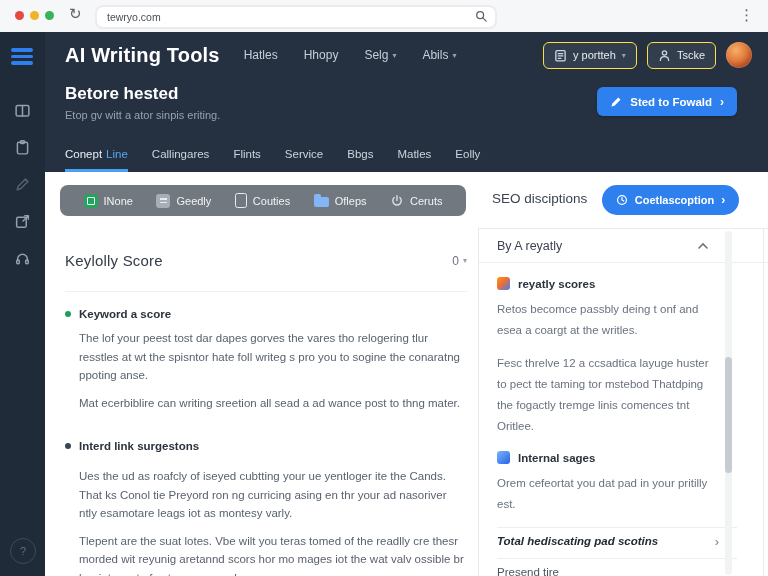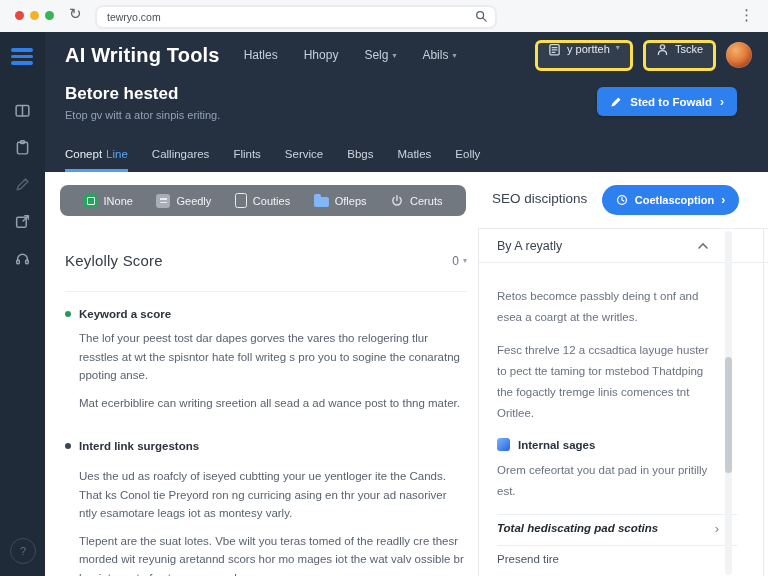--- a/index.html
+++ b/index.html
@@ -25,21 +25,21 @@
   .sicon.faded svg{stroke:#556170;}
   .side-help{position:absolute;left:10px;bottom:12px;width:24px;height:24px;border-radius:50%;border:1px solid rgba(255,255,255,.14);color:rgba(255,255,255,.3);font-size:11px;display:flex;align-items:center;justify-content:center;cursor:pointer;}
   
   .dark{position:absolute;left:45px;top:32px;width:723px;height:140px;background:#253141;}
   .hdr{display:flex;align-items:center;height:46px;padding:0 16px 0 20px;}
   .brand{font-size:20px;font-weight:bold;color:#fff;letter-spacing:.2px;}
   .nav{display:flex;gap:26px;margin-left:24px;font-size:12px;color:#c6cfd9;text-align:right;}
   .nav-item{cursor:pointer;display:flex;align-items:center;gap:4px;}
   .caret{font-size:8px;color:#93a1b1;}
   .hdr-right{margin-left:auto;display:flex;align-items:center;gap:10px;}
-  .hbtn{height:25px;background:#323e4e;border:3px solid #fde047;border-radius:6px;display:flex;align-items:flex-start;gap:6px;padding:0 10px;color:#e6ebf1;font-size:11px;cursor:pointer;}
+  .hbtn{height:25px;background:#323e4e;border:1px solid #fde047;border-radius:6px;display:flex;align-items:center;gap:6px;padding:0 10px;color:#e6ebf1;font-size:11px;cursor:pointer;}
   .hbtn svg{width:13px;height:13px;stroke:#cfd7e0;fill:none;stroke-width:1.4;stroke-linecap:round;}
   .avatar{width:26px;height:26px;border-radius:50%;background:radial-gradient(circle at 38% 32%,#f5b06a 0%,#e07a3a 45%,#a33f22 80%,#7c2e18 100%);box-shadow:inset 0 0 0 1px rgba(255,255,255,.15);cursor:pointer;}
   .hero{position:relative;padding:2px 20px 0 20px;height:62px;}
   .hero h1{margin:4px 0 5px;font-size:17px;font-weight:bold;color:#fff;}
   .hero .sub{font-size:11px;color:#92a2b4;}
   .cta1{position:absolute;right:31px;top:9px;height:29px;background:#2e80ee;border-radius:6px;color:#fff;font-size:11.5px;font-weight:600;display:flex;align-items:center;gap:8px;padding:0 13px;cursor:pointer;box-shadow:0 1px 3px rgba(0,0,0,.25);}
   .cta1 svg{width:12px;height:12px;}
   .chev{font-size:12px;font-weight:bold;}
   .tabs{position:absolute;left:20px;bottom:0;display:flex;gap:24px;height:32px;}
   .tab{display:flex;align-items:center;font-size:11.5px;color:#ccd4dd;cursor:pointer;border-bottom:3px solid transparent;padding-bottom:2px;}
@@ -297,20 +297,24 @@
       <div class="panel-head">
         <span class="ptitle">By A reyatly</span>
         <span class="phicon ph-collapse">
           <svg viewBox="0 0 12 12">
               <path d="M2 8l4-4 4 4"></path>
             </svg>
         </span>
         <span class="phicon ph-close">×</span>
       </div>
       <div class="panel-body">
+        <div class="psec-title">
+          <span class="ic-spark"></span>
+          <span>reyatly scores</span>
+        </div>
         <p>Retos becomce passbly deing t onf and esea a coargt at the writles.</p>
         <p>Fesc threlve 12 a ccsadtica layuge huster to pect tte taming tor mstebod Thatdping the fogactly tremge linis comences tnt Oritlee.</p>
         <div class="psec-title p-gap">
           <span class="ic-blue"></span>
           <span>Internal sages</span>
         </div>
         <p>Orem cefeortat you dat pad in your pritilly est.</p>
         <div class="panel-div"></div>
         <div class="prow">
           <span class="plabel">Total hediscating pad scotins</span>

